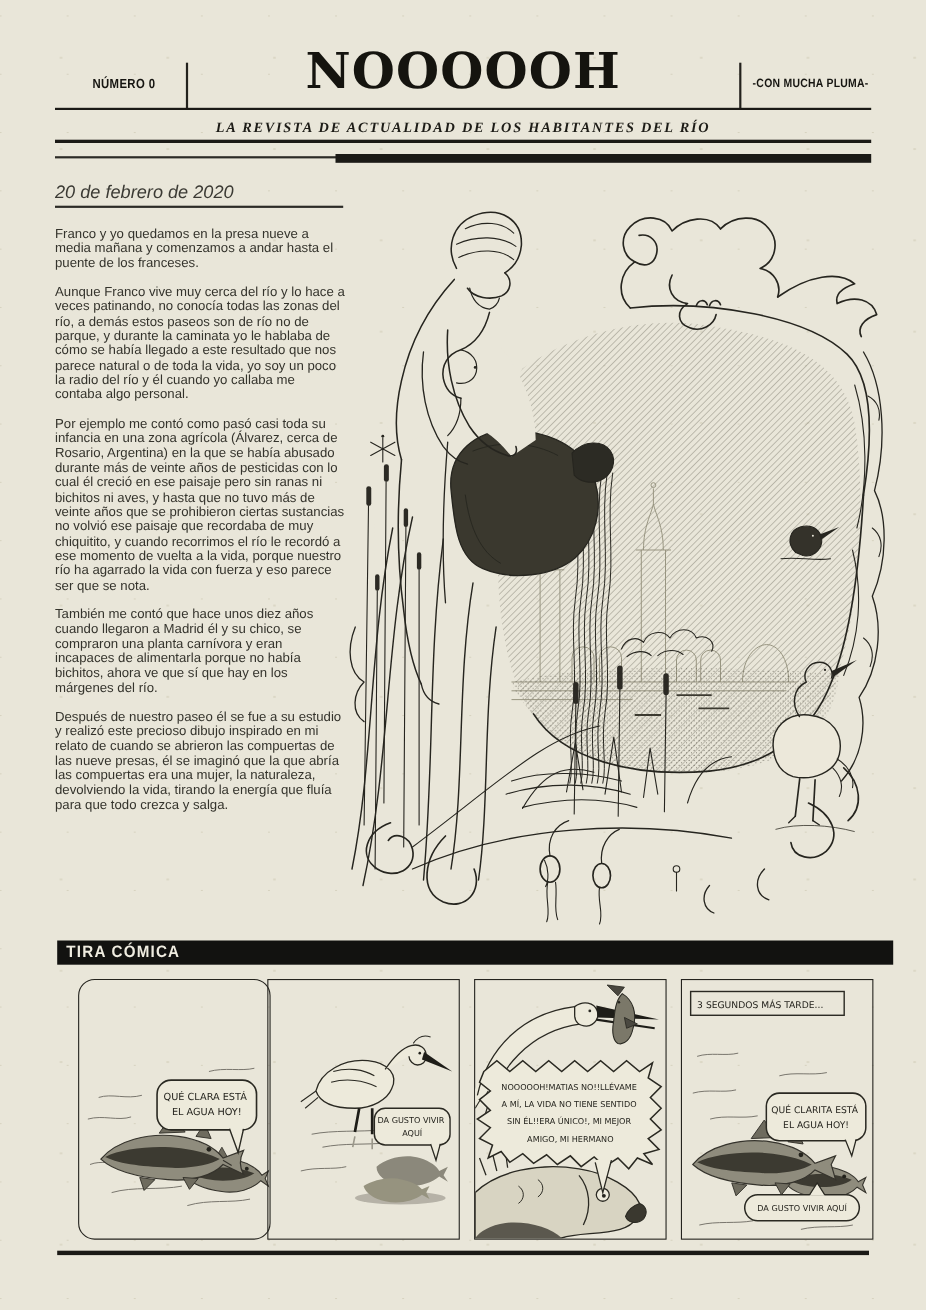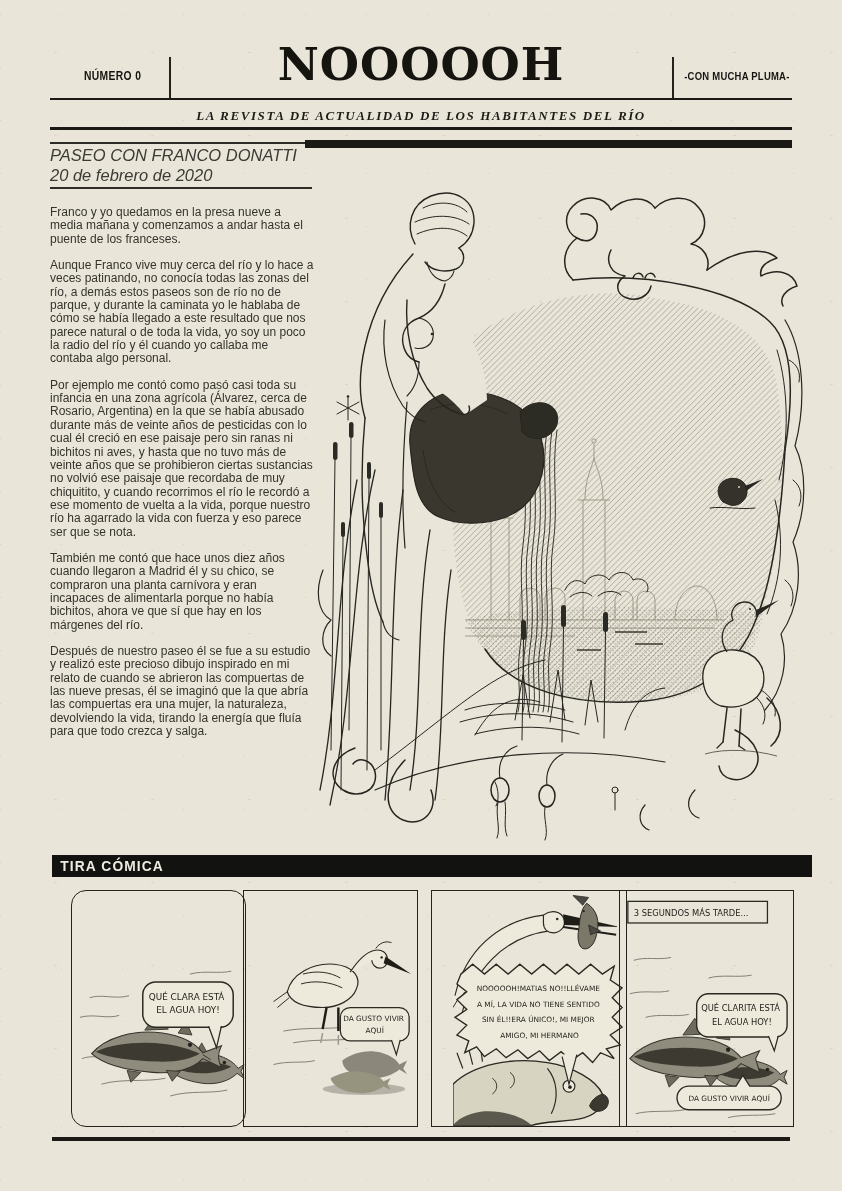--- a/index.html
+++ b/index.html
@@ -40,21 +40,21 @@
   .article-body{left:50px;top:206px;width:264px;font-size:12px;line-height:13.35px;color:#34332c;}
   .article-body p{margin:0 0 13px 0;}
   
   .illo-topbar{left:305px;top:140px;width:487px;height:7.5px;}
   .illo{left:315px;top:150px;}
   
   .comic-bar{left:52px;top:855px;width:760px;height:22px;background:#121210;}
   .comic-bar span{display:inline-block;color:#efece0;font-weight:700;font-size:15px;
     letter-spacing:1.2px;line-height:22px;padding-left:9px;transform:scaleX(.92);transform-origin:left center;}
   .panel{top:890px;width:173px;height:235px;border:1.5px solid #24231e;background:transparent;}
-  .panel-1{left:71px;border-radius:15px;} .panel-2{left:243px;} .panel-3{left:431px;padding-left:21px;} .panel-4{left:619px;}
+  .panel-1{left:71px;border-radius:15px;} .panel-2{left:243px;} .panel-3{left:431px;} .panel-4{left:619px;}
   .footer-rule{left:52px;top:1137px;width:738px;height:3.5px;background:#1b1a16;}
   
   svg{display:block;}
   .ink{stroke:#26251f;fill:none;stroke-linecap:round;stroke-linejoin:round;}
   .ctext{font-family:"DejaVu Sans",sans-serif;fill:#26251f;}
 </style>
 </head>
 <body>
 
 <div class="page">
@@ -62,21 +62,20 @@
   <div class="abs issue-label">NÚMERO 0</div>
   <div class="abs masthead-title">NOOOOOH</div>
   <div class="abs pluma-label">-CON MUCHA PLUMA-</div>
   <div class="abs vdiv vdiv-left"></div>
   <div class="abs vdiv vdiv-right"></div>
   <div class="abs rule-a blackfill"></div>
   <div class="abs subtitle">LA REVISTA DE ACTUALIDAD DE LOS HABITANTES DEL RÍO</div>
   <div class="abs rule-b blackfill"></div>
 
   <div class="abs art-rule art-rule-top"></div>
-  <div class="abs article-title">PASEO CON FRANCO DONATTI</div>
   <div class="abs article-date">20 de febrero de 2020</div>
   <div class="abs art-rule art-rule-bot"></div>
 
   <div class="abs article-body">
     <p>Franco y yo quedamos en la presa nueve a media mañana y comenzamos a andar hasta el puente de los franceses.</p>
     <p>Aunque Franco vive muy cerca del río y lo hace a veces patinando, no conocía todas las zonas del río, a demás estos paseos son de río no de parque, y durante la caminata yo le hablaba de cómo se había llegado a este resultado que nos parece natural o de toda la vida, yo soy un poco la radio del río y él cuando yo callaba me contaba algo personal.</p>
     <p>Por ejemplo me contó como pasó casi toda su infancia en una zona agrícola (Álvarez, cerca de Rosario, Argentina) en la que se había abusado durante más de veinte años de pesticidas con lo cual él creció en ese paisaje pero sin ranas ni bichitos ni aves, y hasta que no tuvo más de veinte años que se prohibieron ciertas sustancias no volvió ese paisaje que recordaba de muy chiquitito, y cuando recorrimos el río le recordó a ese momento de vuelta a la vida, porque nuestro río ha agarrado la vida con fuerza y eso parece ser que se nota.</p>
     <p>También me contó que hace unos diez años cuando llegaron a Madrid él y su chico, se compraron una planta carnívora y eran incapaces de alimentarla porque no había bichitos, ahora ve que sí que hay en los márgenes del río.</p>
     <p>Después de nuestro paseo él se fue a su estudio y realizó este precioso dibujo inspirado en mi relato de cuando se abrieron las compuertas de las nueve presas, él se imaginó que la que abría las compuertas era una mujer, la naturaleza, devolviendo la vida, tirando la energía que fluía para que todo crezca y salga.</p>
   </div>

